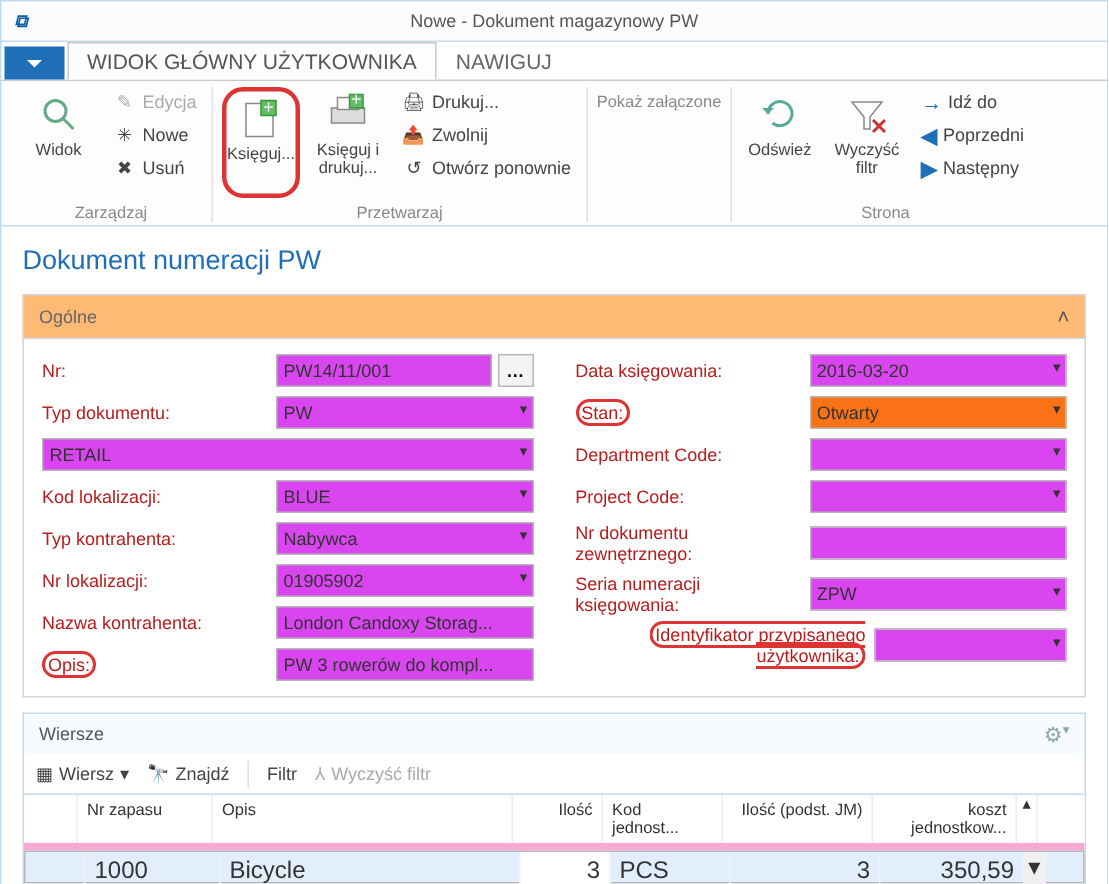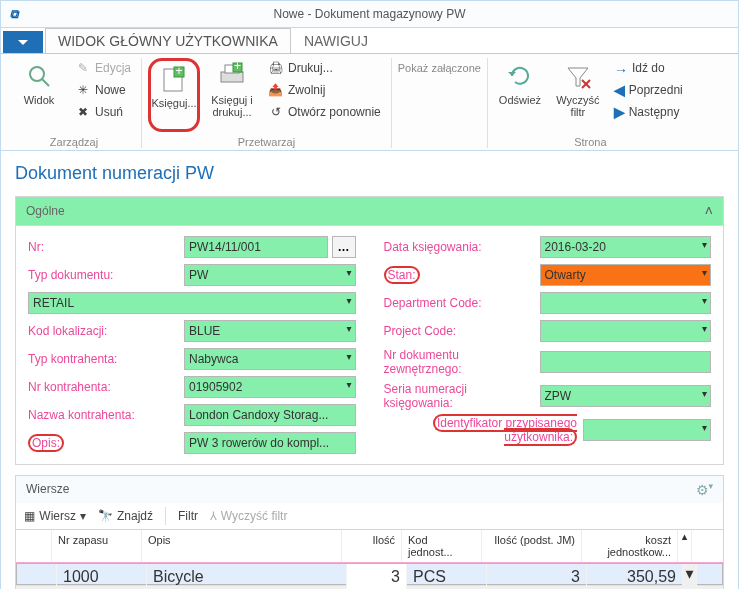--- a/index.html
+++ b/index.html
@@ -25,40 +25,40 @@
   .big-btn .txt { font-size: 11px; text-align: center; line-height: 12px; }
   .small-col { display: flex; flex-direction: column; gap: 2px; }
   .small-btn { display: flex; align-items: center; gap: 4px; padding: 2px 4px; color: #444; cursor: pointer; height: 20px; }
   .small-btn.disabled { color: #aaa; }
   .small-btn .ico { width: 16px; height: 16px; display: flex; align-items: center; justify-content: center; }
   .highlight-red { border: 3px solid #d33; border-radius: 14px; }
   .arrow-link { color: #1f6fb7; font-size: 14px; font-weight: bold; }
   
   .content { padding: 12px 14px 0 14px; border-left: 1px solid #c2dbef; border-right: 1px solid #c2dbef; border-bottom: 1px solid #c2dbef; }
   .page-title { color: #1f6fb7; font-size: 18px; margin-bottom: 12px; }
-  .fasttab-header { border: 1px solid #d6d6d6; background: #86efac; padding: 6px 10px; color: #666; display:flex; justify-content:space-between; align-items:center; }
+  .fasttab-header { border: 1px solid #d6d6d6; background: #fdba74; padding: 6px 10px; color: #666; display:flex; justify-content:space-between; align-items:center; }
   .expand-caret { font-size: 14px; color: #555; }
   .fasttab-body { border: 1px solid #d6d6d6; border-top: none; padding: 10px 12px; display: flex; gap: 28px; }
   .col { flex: 1; display: flex; flex-direction: column; gap: 6px; }
   .field-row { display: flex; align-items: center; gap: 6px; }
-  .field-row .flabel { width: 150px; color: #ec4899; }
+  .field-row .flabel { width: 150px; color: #b91c1c; }
   .field-row .finput { flex: 1; position: relative; }
-  .txtinput, .sel { width: 100%; height: 22px; border: 1px solid #b7b7b7; padding: 0 18px 0 4px; background: #86efac; color: #333; font-size: 12px; }
+  .txtinput, .sel { width: 100%; height: 22px; border: 1px solid #b7b7b7; padding: 0 18px 0 4px; background: #d946ef; color: #333; font-size: 12px; }
   .sel-caret { position: absolute; right: 4px; top: 3px; pointer-events:none; color:#333; font-size:10px; }
   .dots-btn { width: 24px; height: 22px; border: 1px solid #b7b7b7; background: #f4f4f4; display:flex; align-items:center; justify-content:center; font-weight:bold; cursor:pointer; }
   .red-pill { border: 2px solid #d33; border-radius: 10px; padding: 0 2px; }
   
   .lines-header { border: 1px solid #c2dbef; border-bottom: none; background: #f7fbfe; margin-top: 10px; padding: 5px 10px; color: #555; display:flex; justify-content:space-between; align-items:center; }
   .lines-toolbar { border-left: 1px solid #c2dbef; border-right: 1px solid #c2dbef; background: #fff; padding: 4px 8px; display: flex; align-items: center; gap: 12px; }
   .lines-toolbar .tbtn { display:flex; align-items:center; gap:4px; color:#444; cursor:pointer; }
   .lines-toolbar .tbtn.disabled { color:#aaa; }
   .lines-toolbar .sep { width:1px; height:18px; background:#ddd; }
   .grid { border: 1px solid #c2dbef; }
   .grid-header, .grid-row { display: grid; grid-template-columns: 36px 90px 200px 60px 80px 100px 96px 14px; }
-  .grid-header { background: #fff; border-bottom: 1px solid #f9a8d4; }
+  .grid-header { background: #fff; border-bottom: 5px solid #f9a8d4; }
   .gh { padding: 4px 6px; font-size: 11px; color: #333; border-right: 1px solid #eee; line-height: 12px; }
   .gh.r { text-align: right; }
   .gc { padding: 4px 6px; font-size: 16px; color: #333; border-right: 1px solid #f2f2f2; }
   .gc.r { text-align: right; }
   .grid-row.sel { background: #e2eefc; }
   .lines-headcogs { color:#8aa; font-size:14px; }
 </style>
 </head>
 <body>
 
@@ -219,21 +219,21 @@
       </div>
       <div class="field-row">
         <div class="flabel">Kod lokalizacji:</div>
         <div class="finput"><input class="sel" value="BLUE" style=""><span class="sel-caret">▾</span></div>
       </div>
       <div class="field-row">
         <div class="flabel">Typ kontrahenta:</div>
         <div class="finput"><input class="sel" value="Nabywca" style=""><span class="sel-caret">▾</span></div>
       </div>
       <div class="field-row">
-        <div class="flabel">Nr kontrahenta:</div>
+        <div class="flabel">Nr lokalizacji:</div>
         <div class="finput"><input class="sel" value="01905902" style=""><span class="sel-caret">▾</span></div>
       </div>
       <div class="field-row">
         <div class="flabel">Nazwa kontrahenta:</div>
         <div class="finput"><input class="txtinput" value="London Candoxy Storag..." style=""></div>
       </div>
       <div class="field-row">
         <div class="flabel"><span class="red-pill">Opis:</span></div>
         <div class="finput"><input class="txtinput" value="PW 3 rowerów do kompl..." style=""></div>
       </div>

